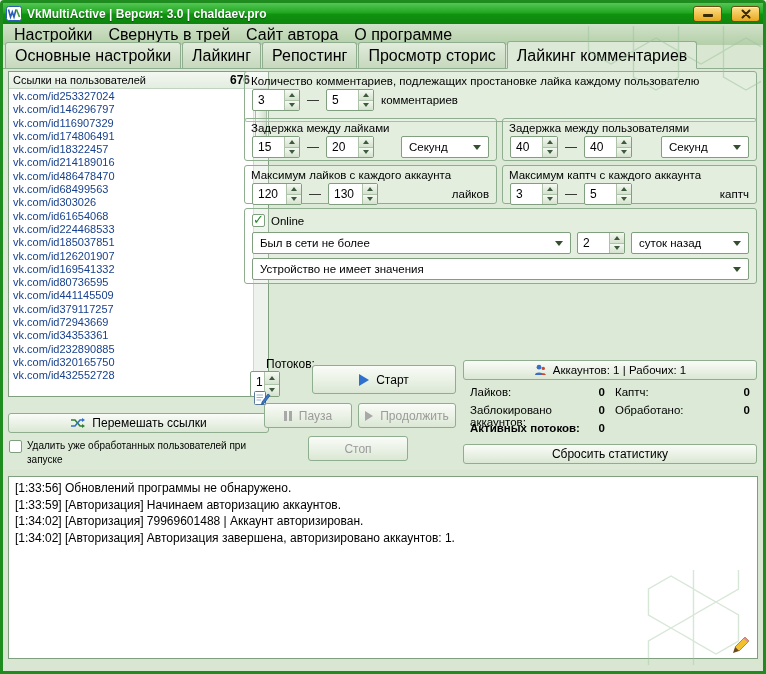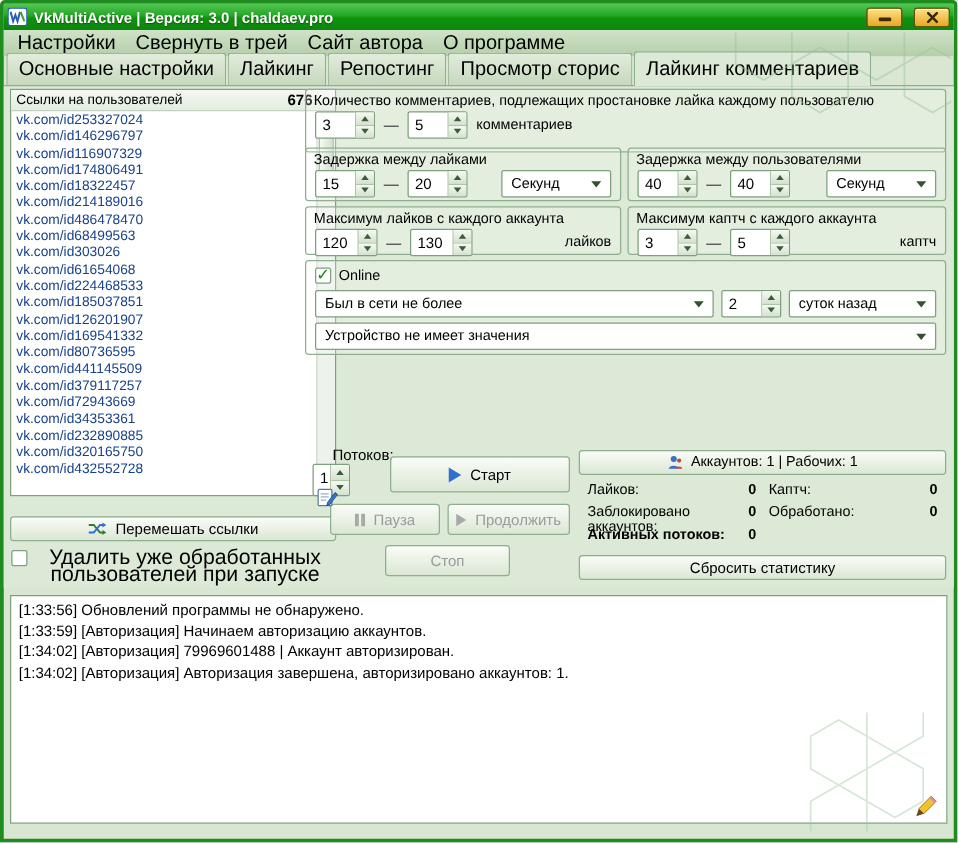--- a/index.html
+++ b/index.html
@@ -83,21 +83,21 @@
   .scroll-btn.up { top: 0; } .scroll-btn.down { bottom: 0; }
   .scroll-thumb { position: absolute; left: 1px; right: 1px; top: 16px; height: 40px; background: linear-gradient(90deg,#f4f8f2,#c8d8c4); border: 1px solid #93ab90; border-radius: 2px; }
   .tri-up { width:0;height:0;border-left:3px solid transparent;border-right:3px solid transparent;border-bottom:4px solid #4a5f48; }
   .tri-dn { width:0;height:0;border-left:3px solid transparent;border-right:3px solid transparent;border-top:4px solid #4a5f48; }
 
   .edit-note { position: absolute; top: 318px; right: -2px; width: 18px; height: 18px; z-index: 8; }
 
   .shuffle-btn { position: absolute; top: 342px; left: 0; right: 0; height: 20px; }
   .remove-check { position: absolute; top: 368px; left: 1px; right: 0; display: flex; gap: 5px; align-items: flex-start; }
   .remove-check .cb { margin-top: 1px; flex: 0 0 auto; }
-  .remove-check .lbl { font-size: 17px; line-height: 13.5px; text-align: center; }
+  .remove-check .lbl { font-size: 10px; line-height: 13.5px; }
 
   
   .right-panel { position: absolute; left: 241px; right: 6px; top: 2px; height: 398px; }
   .group { position: absolute; border: 1px solid #8fae8f; border-radius: 3px; background: rgba(255,255,255,0.22); }
   .group-label { font-size: 11.5px; padding: 3px 6px 1px; white-space: nowrap; overflow: hidden; }
   .ctrl-row { display: flex; align-items: center; gap: 7px; padding: 1px 7px 0; }
 
   .g1 { top: 0; left: 0; right: 0; height: 51px; }
   .row2a { top: 47px; left: 0; width: 253px; height: 43px; }
   .row2b { top: 47px; left: 258px; right: 0; height: 43px; }

